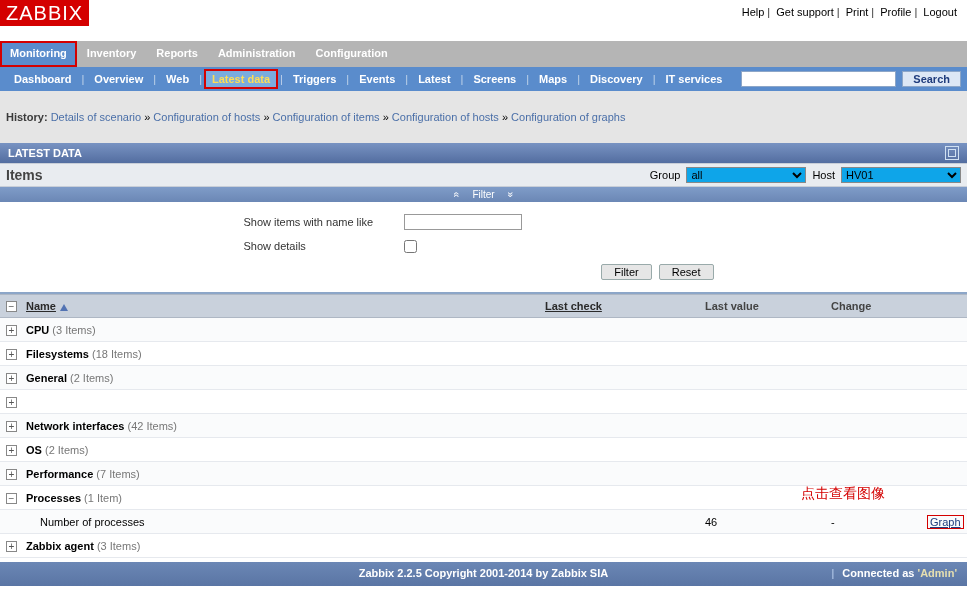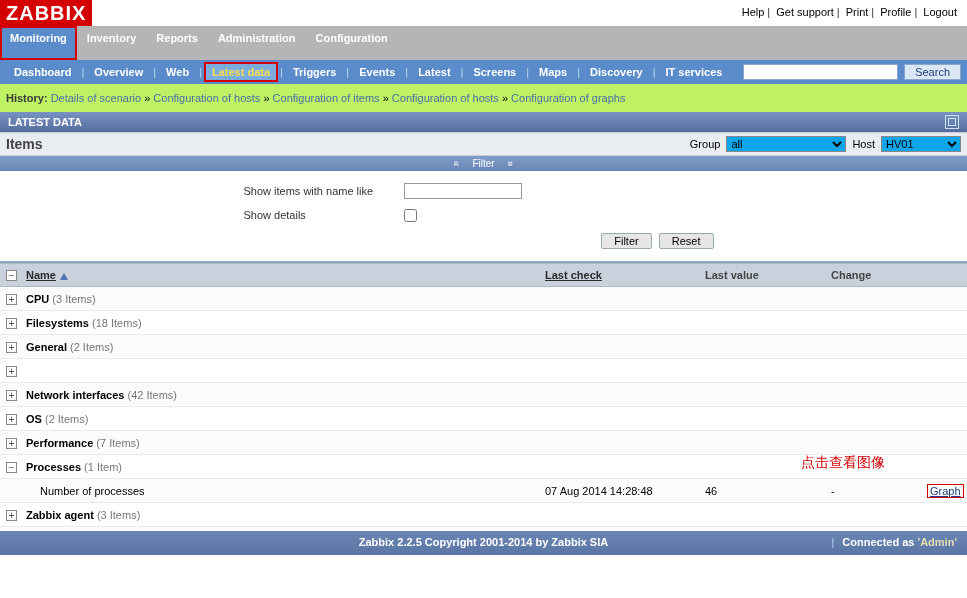--- a/index.html
+++ b/index.html
@@ -1,34 +1,34 @@
 <!DOCTYPE html>
 <html><head>
 <meta charset="utf-8">
 <style>
 *{box-sizing:border-box;margin:0;padding:0}
 body{font-family:Verdana,Arial,sans-serif;font-size:11px;color:#000;background:#fff;width:967px}
 a{color:#1f3c7c;text-decoration:none}
 .header-top{display:flex;align-items:center;padding:2px 10px 0 0;height:22px}
-.logo{background:#d40000;color:#fff;font-size:20px;font-weight:bold;padding:0 6px;letter-spacing:1px;height:26px;line-height:26px;position:absolute;top:0;left:0}
+.logo{background:#d40000;color:#fff;font-size:20px;font-weight:normal;padding:0 6px;letter-spacing:1px;height:26px;line-height:26px;position:absolute;top:0;left:0}
 .top-links{margin-left:auto;color:#333}
 .top-links span.sep{margin:0 3px}
 .top-links a{color:#000;cursor:pointer}
-.main-tabs{background:#b5b5b5;display:flex;height:34px;margin-top:4px}
+.main-tabs{background:#b5b5b5;display:flex;height:26px;margin-top:19px}
 .mtab{padding:6px 10px;color:#fff;font-weight:bold;font-size:11px;cursor:pointer}
 .mtab.active{background:#5a8ccc}
 .mtab.hl{border:2px solid #d40000;padding:4px 8px}
 .sub-tabs{background:#5a8ccc;display:flex;align-items:center;height:24px;padding:0 6px;color:#fff}
 .stab{padding:4px 8px;color:#fff;font-weight:bold;cursor:pointer}
 .stab.hl{background:#7aacde;border:2px solid #d40000;color:#ffdd55;padding:2px 6px}
 .ssep{color:#c0d3ea;padding:0 2px}
 .ssearch{margin-left:auto;display:flex;gap:6px}
 .ssearch input{width:155px;height:16px;font-size:11px;border:1px solid #8ca6c8}
-.ssearch button{background:#dce7f5;border:1px solid #8ca6c8;color:#1f3c7c;font-weight:normal;padding:1px 10px;font-size:11px;cursor:pointer}
-.history{background:#bef264;padding:8px 6px;font-size:11px}
+.ssearch button{background:#dce7f5;border:1px solid #8ca6c8;color:#1f3c7c;font-weight:bold;padding:1px 10px;font-size:11px;cursor:pointer}
+.history{background:#e5e5e5;padding:20px 6px;font-size:11px}
 .history b{color:#3a3a3a}
 .history a{color:#4a6fa8}
 .barhdr{background:linear-gradient(#7893c2,#536da0);color:#fff;font-weight:bold;padding:3px 8px;display:flex;justify-content:space-between;align-items:center;height:20px}
 .barhdr .fs{width:14px;height:14px;border:1px solid #cfe0f2;cursor:pointer;display:flex;align-items:center;justify-content:center}
 .barhdr .fs::before{content:'';width:6px;height:6px;border:1px solid #cfe0f2}
 .itemsrow{background:#e9ecf0;border-top:1px solid #c8ced8;border-bottom:1px solid #c8ced8;padding:3px 6px;display:flex;align-items:center;height:24px}
 .itemsrow .ttl{font-weight:bold;font-size:14px;color:#444}
 .itemsrow .right{margin-left:auto;display:flex;align-items:center;gap:6px}
 .itemsrow select{font-size:11px;border:1px solid #888;background:#0ea5e9}
 .filterbar{background:linear-gradient(#7f9cc8,#6b87b5);color:#fff;text-align:center;font-size:10px;padding:2px;cursor:pointer;position:relative}
@@ -128,21 +128,21 @@
   <span>LATEST DATA</span>
   <span class="fs"></span>
 </div>
 
 <div class="itemsrow">
   <span class="ttl">Items</span>
   <div class="right">
     <span>Group</span>
     <select style="width:120px"><option>all</option></select>
     <span>Host</span>
-    <select style="width:80px"><option>HV01</option></select>
+    <select style="width:120px"><option>HV01</option></select>
   </div>
 </div>
 
 <div class="filterbar"><span>Filter</span></div>
 
 <div class="filterbox">
   <div class="filterinner">
     <div class="row">
         <label>Show items with name like</label>
         <input type="text" style="">
@@ -227,21 +227,20 @@
       <div class="c c-exp"><span class="expbtn">−</span></div>
       <div class="c c-name"><b>Processes</b> <span class="cnt">(1 Item)</span></div>
       <div class="c c-check"></div>
       <div class="c c-val"></div>
       <div class="c c-chg" style="overflow:visible"><span class="annot">点击查看图像</span></div>
       <div class="c c-act"></div>
     </div>
     <div class="drow">
       <div class="c c-exp"></div>
       <div class="c c-name" style="padding-left:20px">Number of processes</div>
-      <div class="c c-check">07 Aug 2014 14:28:48</div>
       <div class="c c-val">46</div>
       <div class="c c-chg">-</div>
       <div class="c c-act"><span class="actbox"><a class="glink">Graph</a></span></div>
     </div>
     <div class="drow">
       <div class="c c-exp"><span class="expbtn">+</span></div>
       <div class="c c-name"><b>Zabbix agent</b> <span class="cnt">(3 Items)</span></div>
       <div class="c c-check"></div>
       <div class="c c-val"></div>
       <div class="c c-chg" style="overflow:visible"></div>

